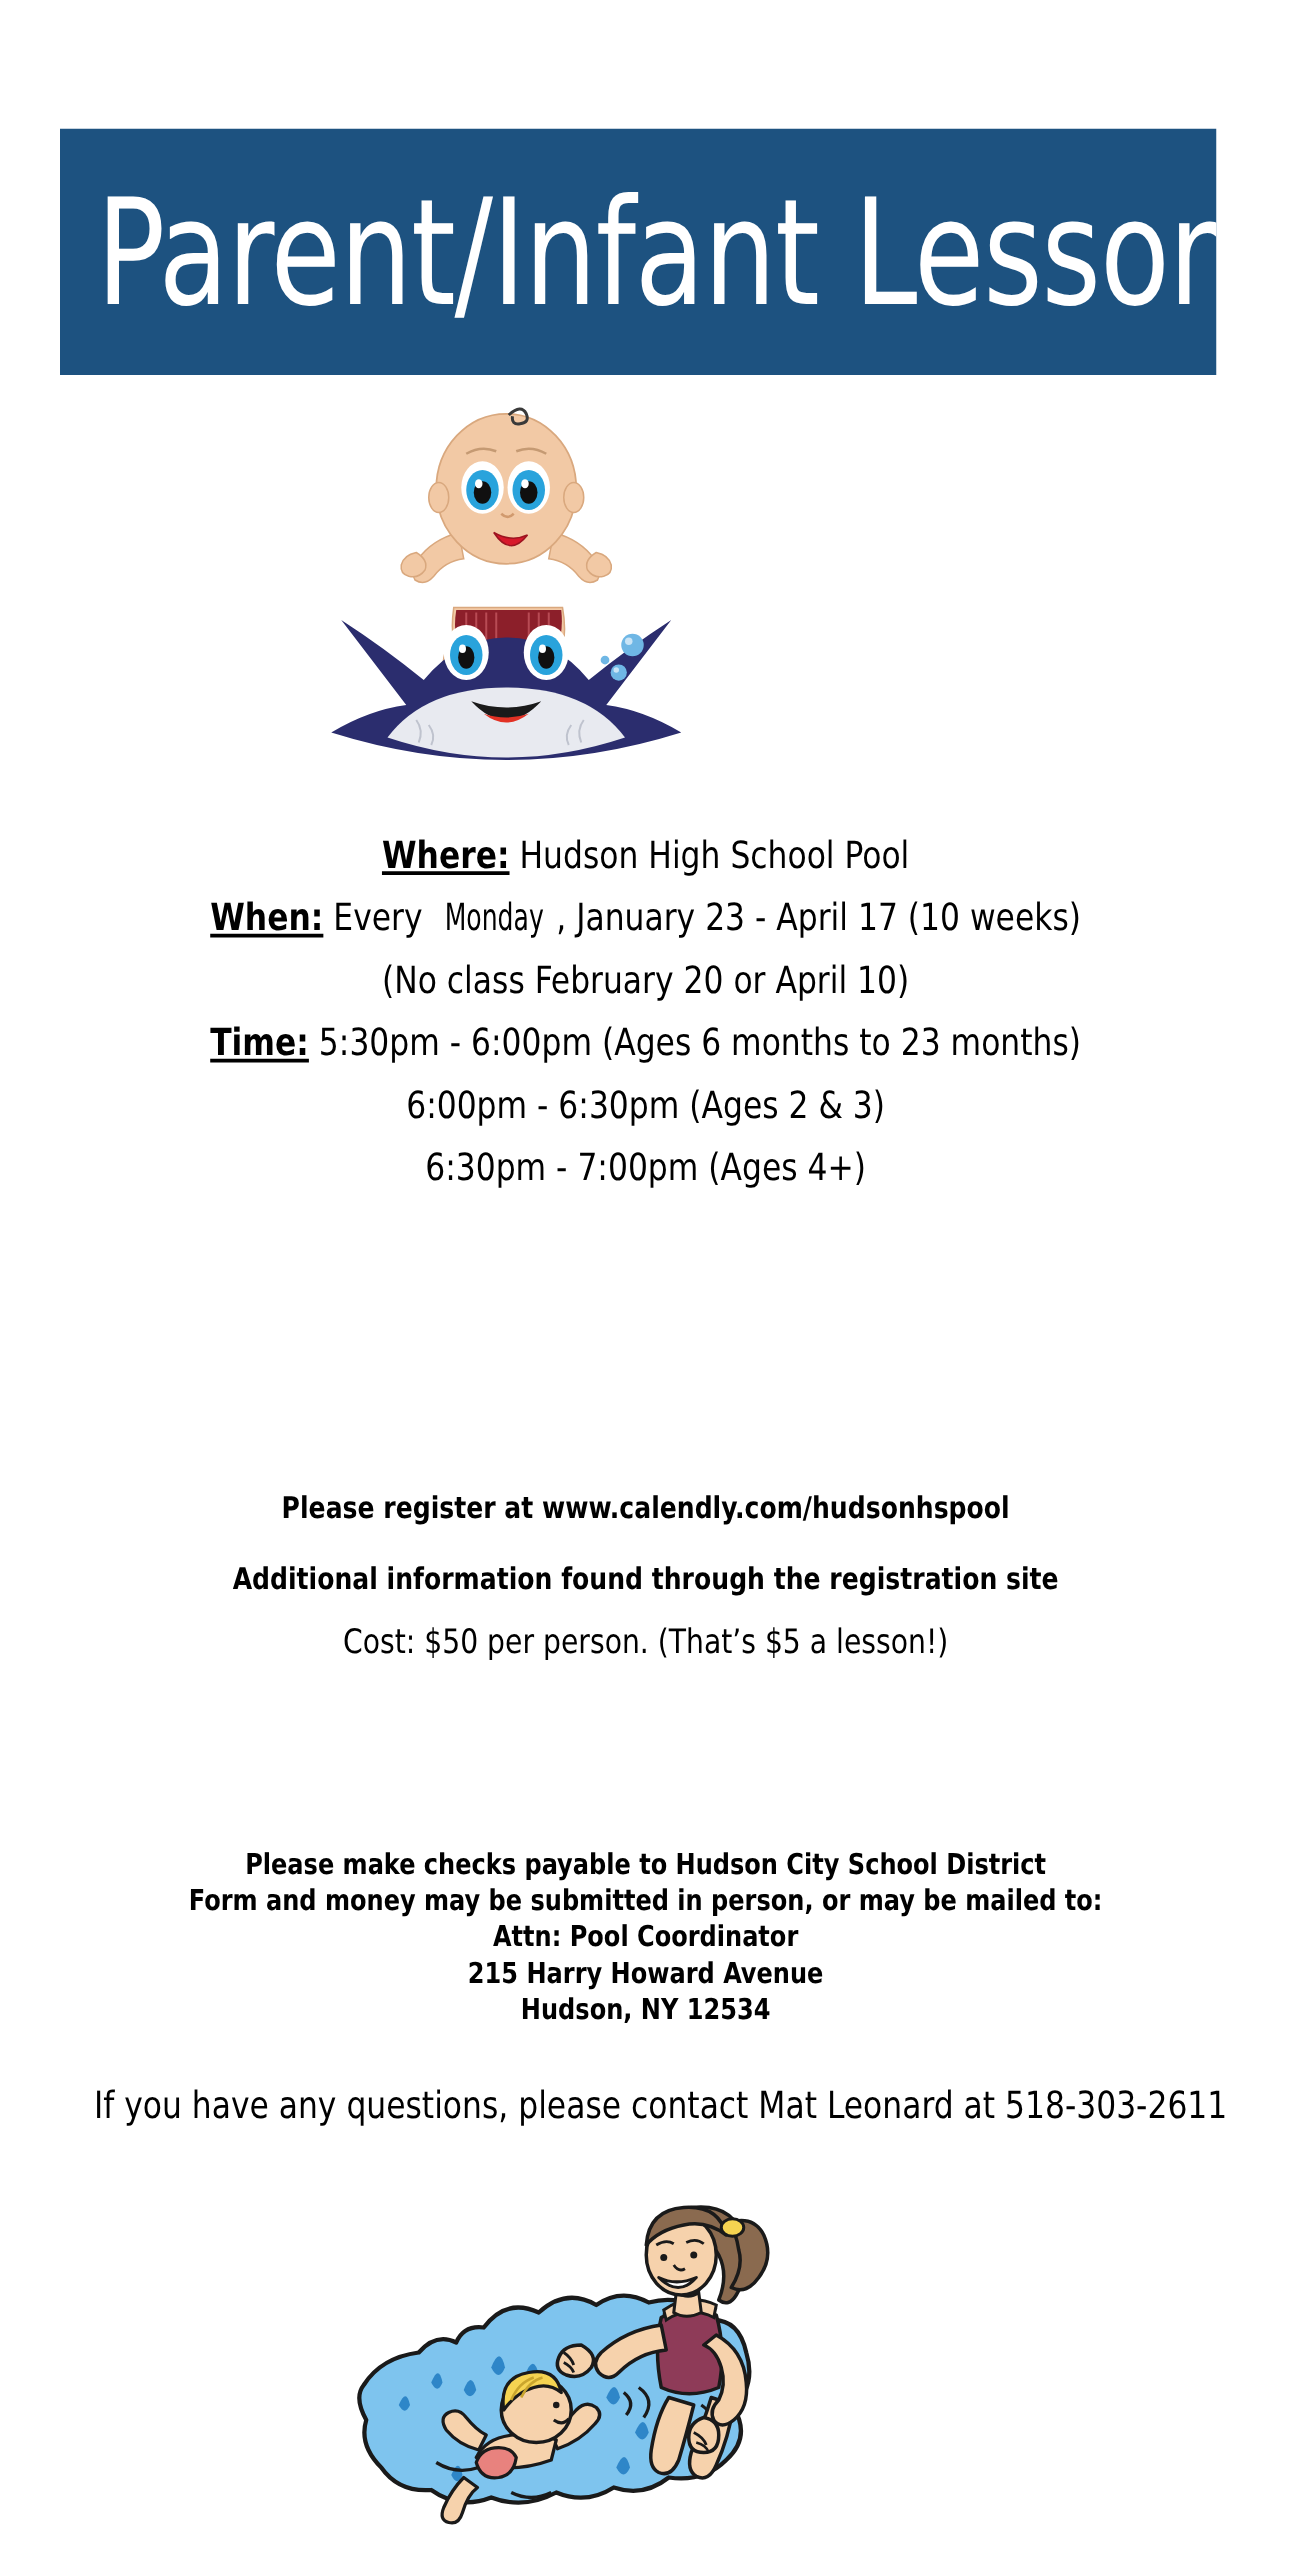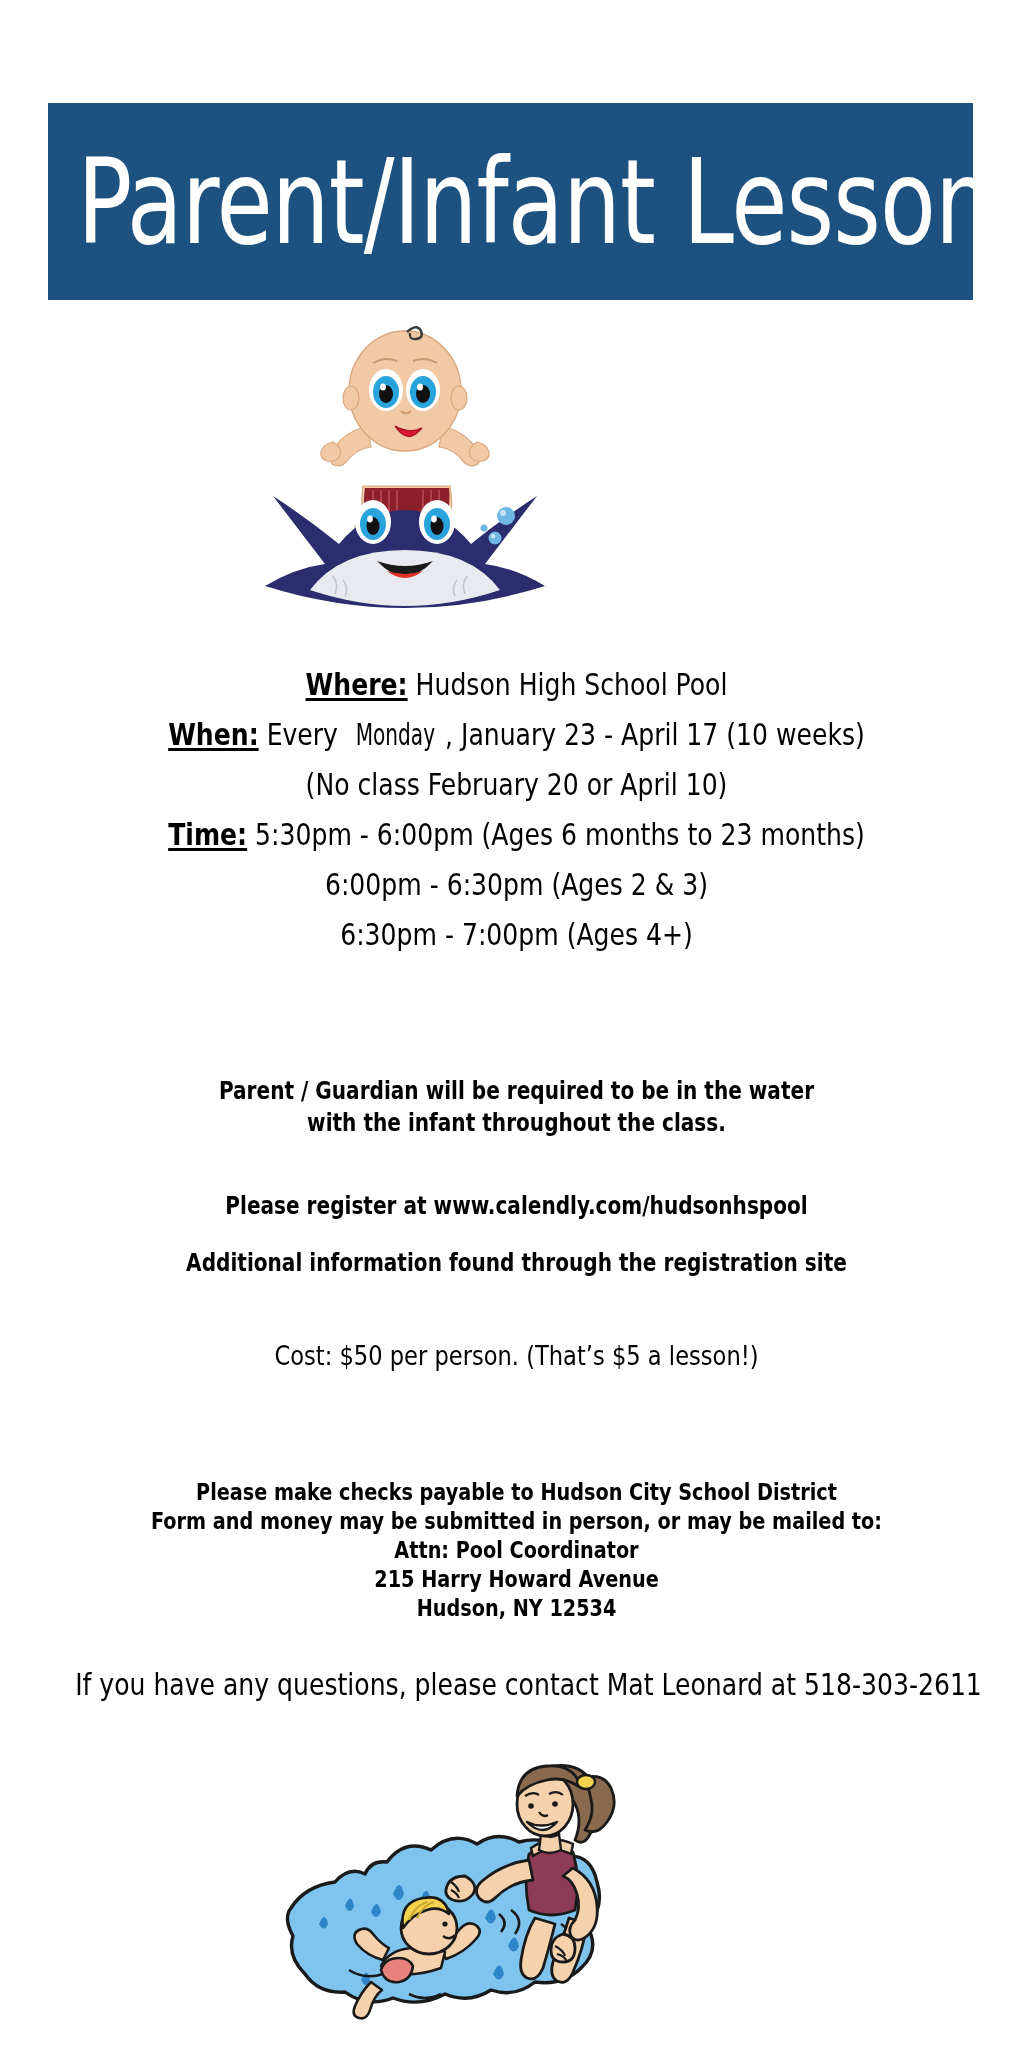--- a/index.html
+++ b/index.html
@@ -114,21 +114,21 @@
   .para-contact {
     font-weight: normal;
     font-size: 30px;
     line-height: 40px;
     transform: scaleX(0.93);
   }
 
   #water-block { top: 1075px; }
   #register-block { top: 1190px; }
   #addinfo-block { top: 1247px; }
-  #cost-block { top: 1338px; }
+  #cost-block { top: 1296px; }
   #checks-block { top: 1478px; }
   #contact-block { top: 1665px; margin-left: 12px; }
 
   
   .pool-art {
     position: absolute;
     left: 253px;
     top: 1748px;
     width: 400px;
     height: 290px;
@@ -242,24 +242,20 @@
     <div class="detail-line">(No class February 20 or April 10)</div>
 
     <div class="detail-line">
       <span class="lbl">Time:</span><span> 5:30pm - 6:00pm (Ages 6 months to 23 months)</span>
     </div>
 
     <div class="detail-line">6:00pm - 6:30pm (Ages 2 &amp; 3)</div>
     <div class="detail-line">6:30pm - 7:00pm (Ages 4+)</div>
   </div>
 
-  <div class="body-block" id="water-block">
-    <div class="para-bold">Parent / Guardian will be required to be in the water</div>
-    <div class="para-bold">with the infant throughout the class.</div>
-  </div>
 
   <div class="body-block" id="register-block">
     <div class="para-bold">Please register at www.calendly.com/hudsonhspool</div>
   </div>
 
   <div class="body-block" id="addinfo-block">
     <div class="para-bold">Additional information found through the registration site</div>
   </div>
 
   <div class="body-block" id="cost-block">

